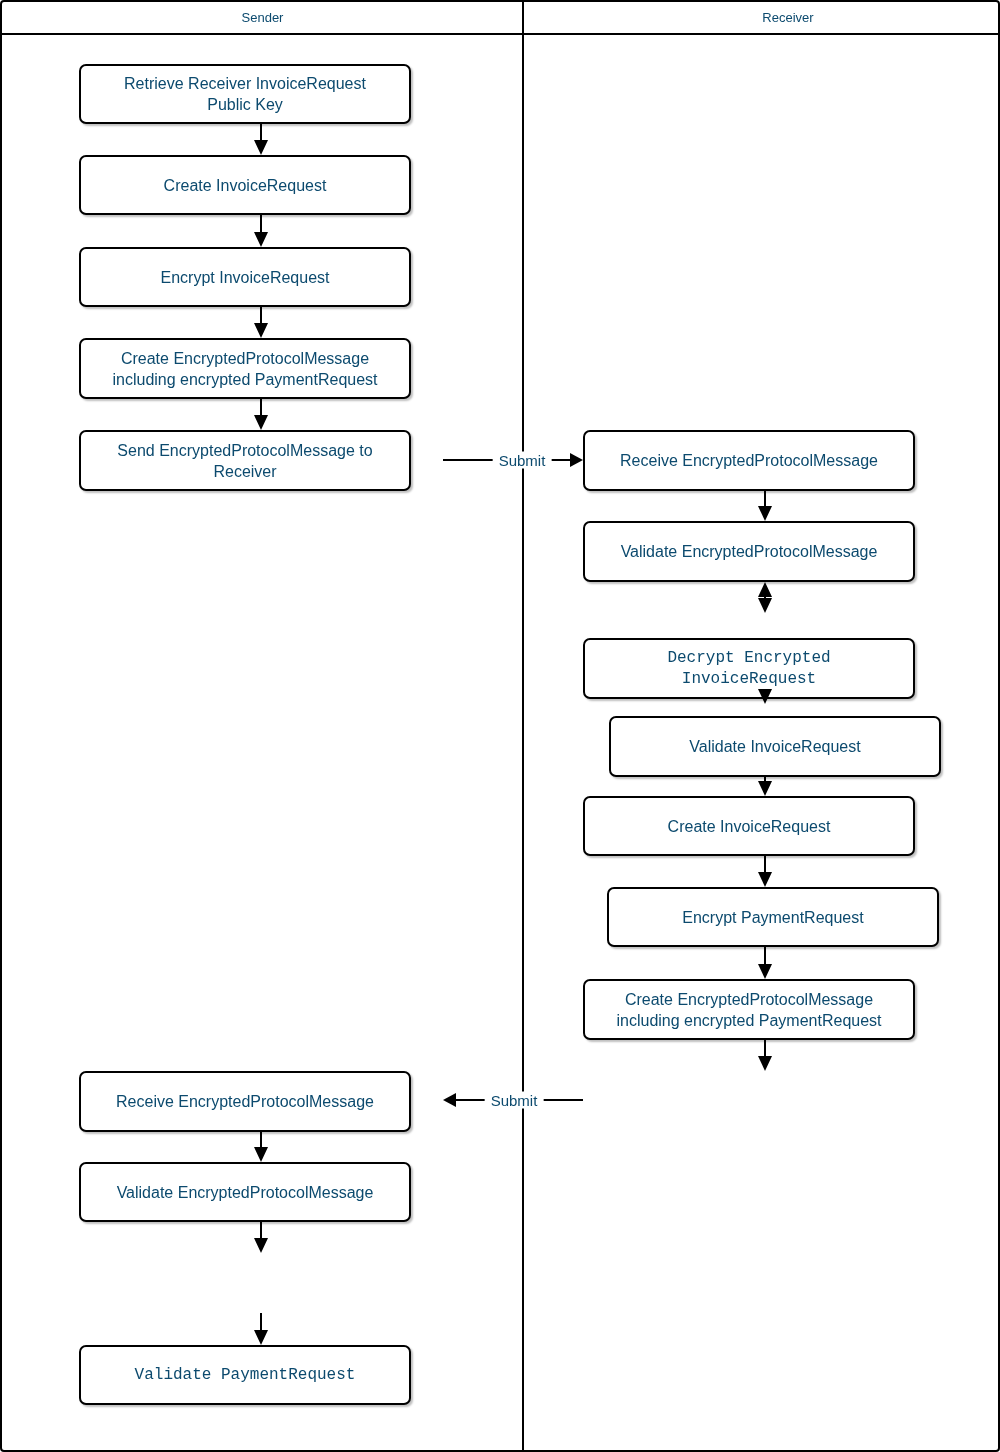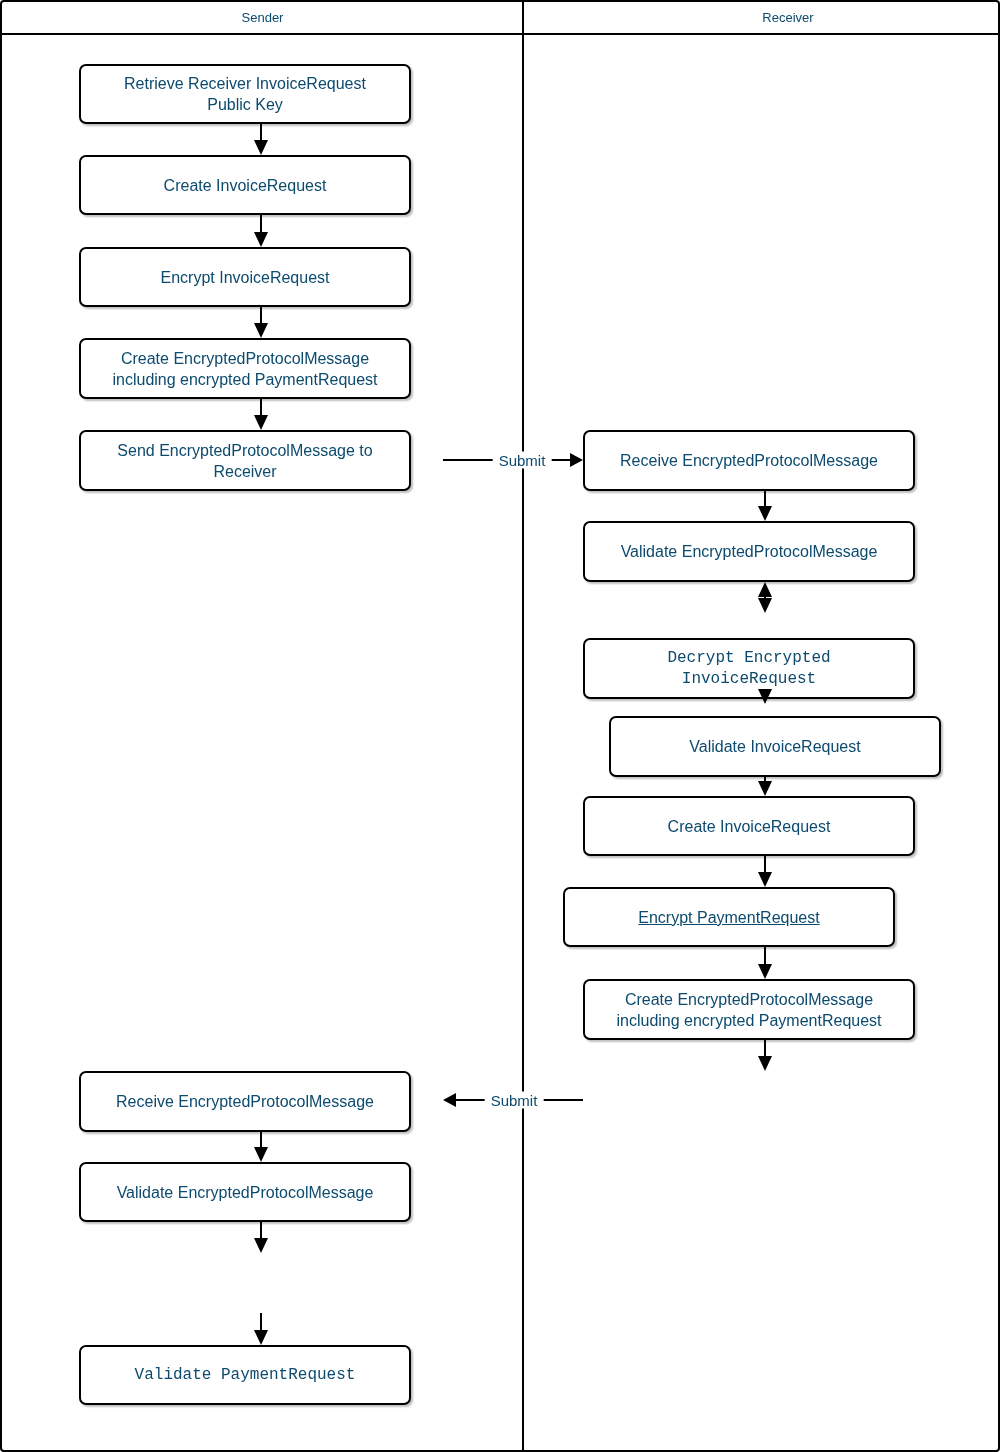--- a/index.html
+++ b/index.html
@@ -85,21 +85,21 @@
   <div class="box" style="left:77px; top:153px; height:60px;">Create InvoiceRequest</div>
   <div class="box" style="left:77px; top:245px; height:60px;">Encrypt InvoiceRequest</div>
   <div class="box" style="left:77px; top:336px; height:61px;">Create EncryptedProtocolMessage including encrypted PaymentRequest</div>
   <div class="box" style="left:77px; top:428px; height:61px;">Send EncryptedProtocolMessage to Receiver</div>
 
   <div class="box" style="left:581px; top:428px; height:61px;">Receive EncryptedProtocolMessage</div>
   <div class="box" style="left:581px; top:519px; height:61px;">Validate EncryptedProtocolMessage</div>
   <div class="box" style="left:581px; top:636px; height:61px;font-family:Liberation Mono, monospace;">Decrypt Encrypted InvoiceRequest</div>
   <div class="box" style="left:607px; top:702px; height:61px;margin-top:12px;">Validate InvoiceRequest</div>
   <div class="box" style="left:581px; top:794px; height:60px;">Create InvoiceRequest</div>
-  <div class="box" style="left:561px; top:885px; height:60px;text-decoration:underline;">Encrypt PaymentRequest</div>
+  <div class="box" style="left:605px; top:885px; height:60px;">Encrypt PaymentRequest</div>
   <div class="box" style="left:581px; top:977px; height:61px;">Create EncryptedProtocolMessage including encrypted PaymentRequest</div>
 
   <div class="box" style="left:77px; top:1069px; height:61px;">Receive EncryptedProtocolMessage</div>
   <div class="box" style="left:77px; top:1160px; height:60px;">Validate EncryptedProtocolMessage</div>
   <div class="box" style="left:77px; top:1343px; height:60px;font-family:Liberation Mono, monospace;">Validate PaymentRequest</div>
 
   <div class="vline" style="left:258px; top:122px; height:17px;"></div>
   <div class="ah ah-down" style="left:252px; top:138px;"></div>
   <div class="vline" style="left:258px; top:213px; height:18px;"></div>
   <div class="ah ah-down" style="left:252px; top:230px;"></div>

